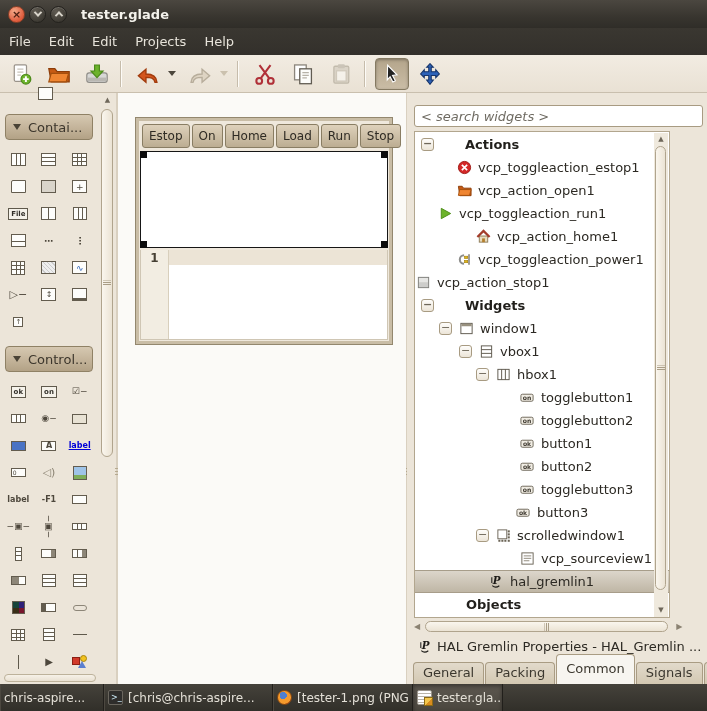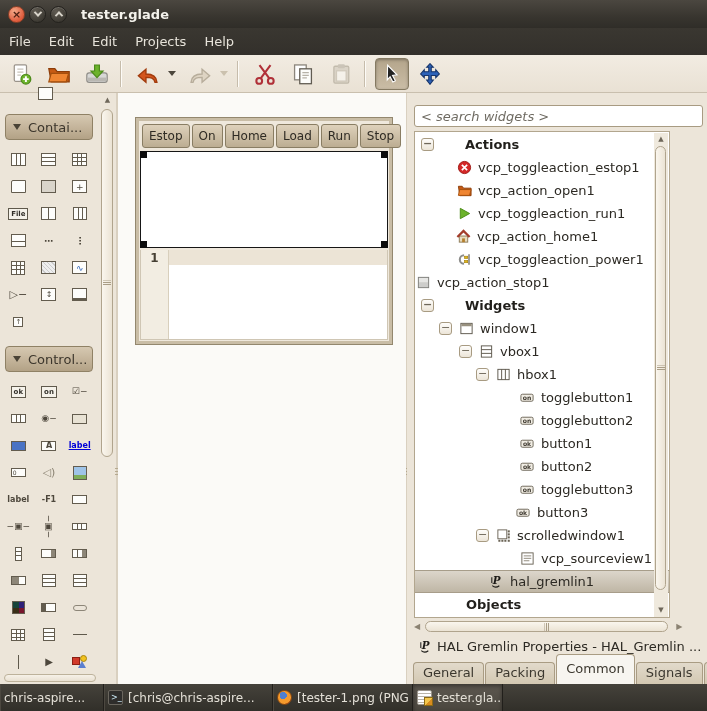--- a/index.html
+++ b/index.html
@@ -469,29 +469,29 @@
         </div>
         <div class="trow" style="padding-left:41px">
           <span class="ticon">
               <svg width="15" height="15" viewBox="0 0 16 16">
                 <path d="M1.5 3.5h4l1.5 2h8v8h-12z" fill="#c75a13" stroke="#8c3c08"></path>
                 <path d="M2.8 7h12.2l-1.6 6.2H1.5z" fill="#ef8531" stroke="#a44f0d"></path>
               </svg>
             </span>
           <span>vcp_action_open1</span>
         </div>
-        <div class="trow" style="padding-left:41px">
+        <div class="trow" style="padding-left:22px">
           <span class="ticon">
               <svg width="15" height="15" viewBox="0 0 16 16">
                 <path d="M3.5 2.5L13.5 8 3.5 13.5z" fill="#6cb32b" stroke="#4b8c16"></path>
               </svg>
             </span>
           <span>vcp_toggleaction_run1</span>
         </div>
-        <div class="trow" style="padding-left:40px">
+        <div class="trow" style="padding-left:60px">
           <span class="ticon">
               <svg width="15" height="15" viewBox="0 0 16 16">
                 <rect x="3.5" y="7.5" width="9" height="6.5" fill="#e9dcbf" stroke="#8c7a55"></rect>
                 <path d="M1.5 8.5L8 2l6.5 6.5" fill="none" stroke="#a33d2b" stroke-width="2.4"></path>
                 <rect x="6.5" y="10" width="3" height="4" fill="#b5802f"></rect>
               </svg>
             </span>
           <span>vcp_action_home1</span>
         </div>
         <div class="trow" style="padding-left:41px">

